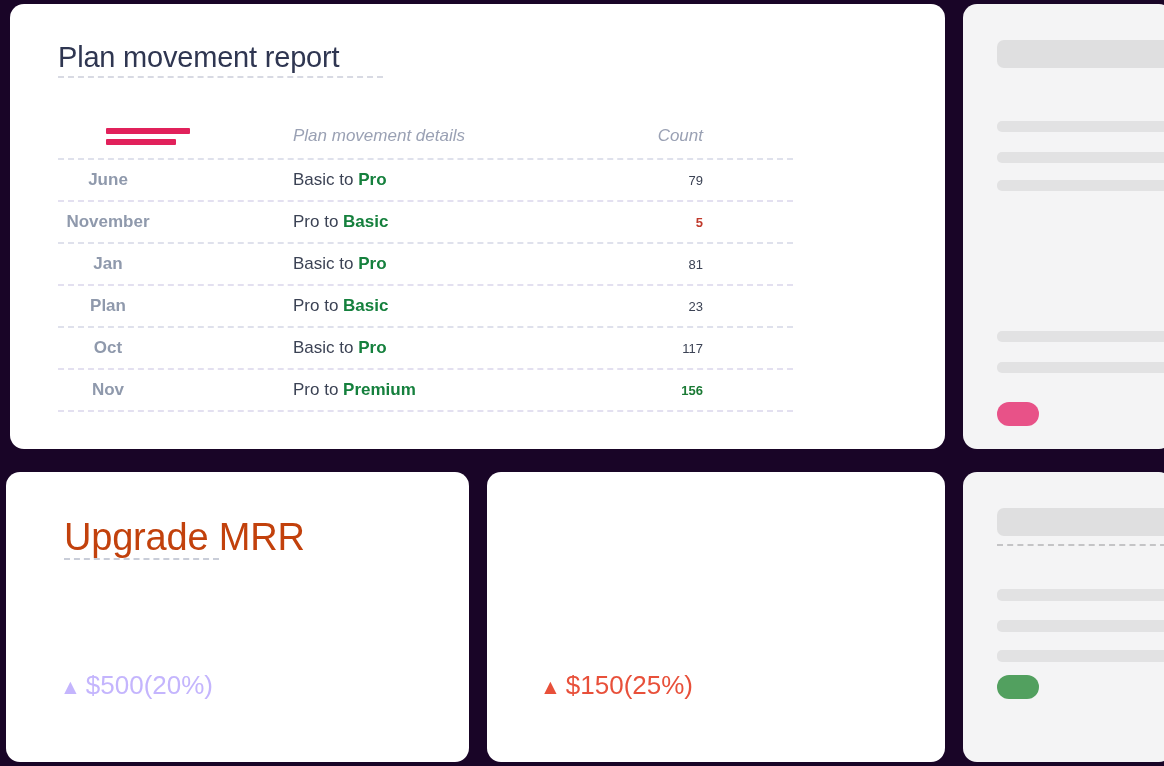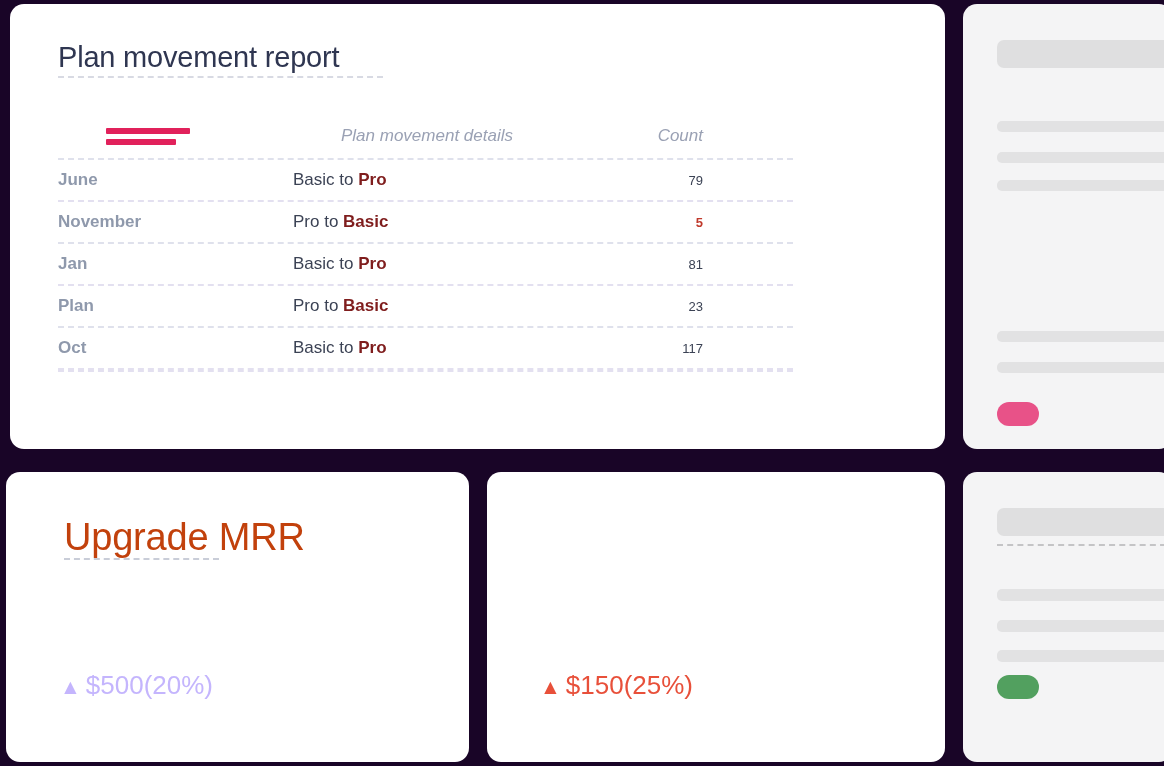--- a/index.html
+++ b/index.html
@@ -61,38 +61,38 @@
     left: 48px;
     top: 110px;
     width: 735px;
   }
 
   .row {
     display: flex;
     align-items: center;
     height: 40px;
   }
-  .row.head { height: 44px; gap: 48px; }
+  .row.head { height: 44px; }
 
   .col-month {
     width: 100px;
-    text-align: left;
+    text-align: center;
     padding-right: 0;
     font-size: 17px;
     font-weight: bold;
     color: #8f99ac;
   }
   .col-detail {
     flex: 1;
     padding-left: 135px;
     font-size: 17px;
     color: #3b4254;
     white-space: nowrap;
   }
-  .col-detail b { font-weight: bold; color: #7f1d1d; text-align: center; }
+  .col-detail b { font-weight: bold; color: #15803d; text-align: center; }
   .col-count {
     width: 150px;
     text-align: right;
     padding-right: 90px;
     font-size: 13px;
     color: #3b4254;
   }
   .col-count.neg { color: #c0392b; font-weight: bold; }
   .col-count.pos { color: #1b7a35; font-weight: bold; }
 
@@ -245,20 +245,25 @@
           <div class="col-detail"><span>Pro to </span><b>Basic</b></div>
           <div class="col-count">23</div>
         </div>
         <div class="row-sep"></div>
         <div class="row">
           <div class="col-month">Oct</div>
           <div class="col-detail"><span>Basic to </span><b>Pro</b></div>
           <div class="col-count">117</div>
         </div>
         <div class="row-sep alt"></div>
+        <div class="row">
+          <div class="col-month">Nov</div>
+          <div class="col-detail"><span>Pro to </span><b>Premium</b></div>
+          <div class="col-count pos">156</div>
+        </div>
         <div class="row-sep alt"></div>
       </div>
   </div>
 </div>
 
 <div class="card" id="upgrade-card">
   <div class="metric-title">Upgrade MRR</div>
   <div class="metric-title-rule"></div>
 </div>
 <div class="metric-delta delta-up" style="left:60px;top:670px;">

